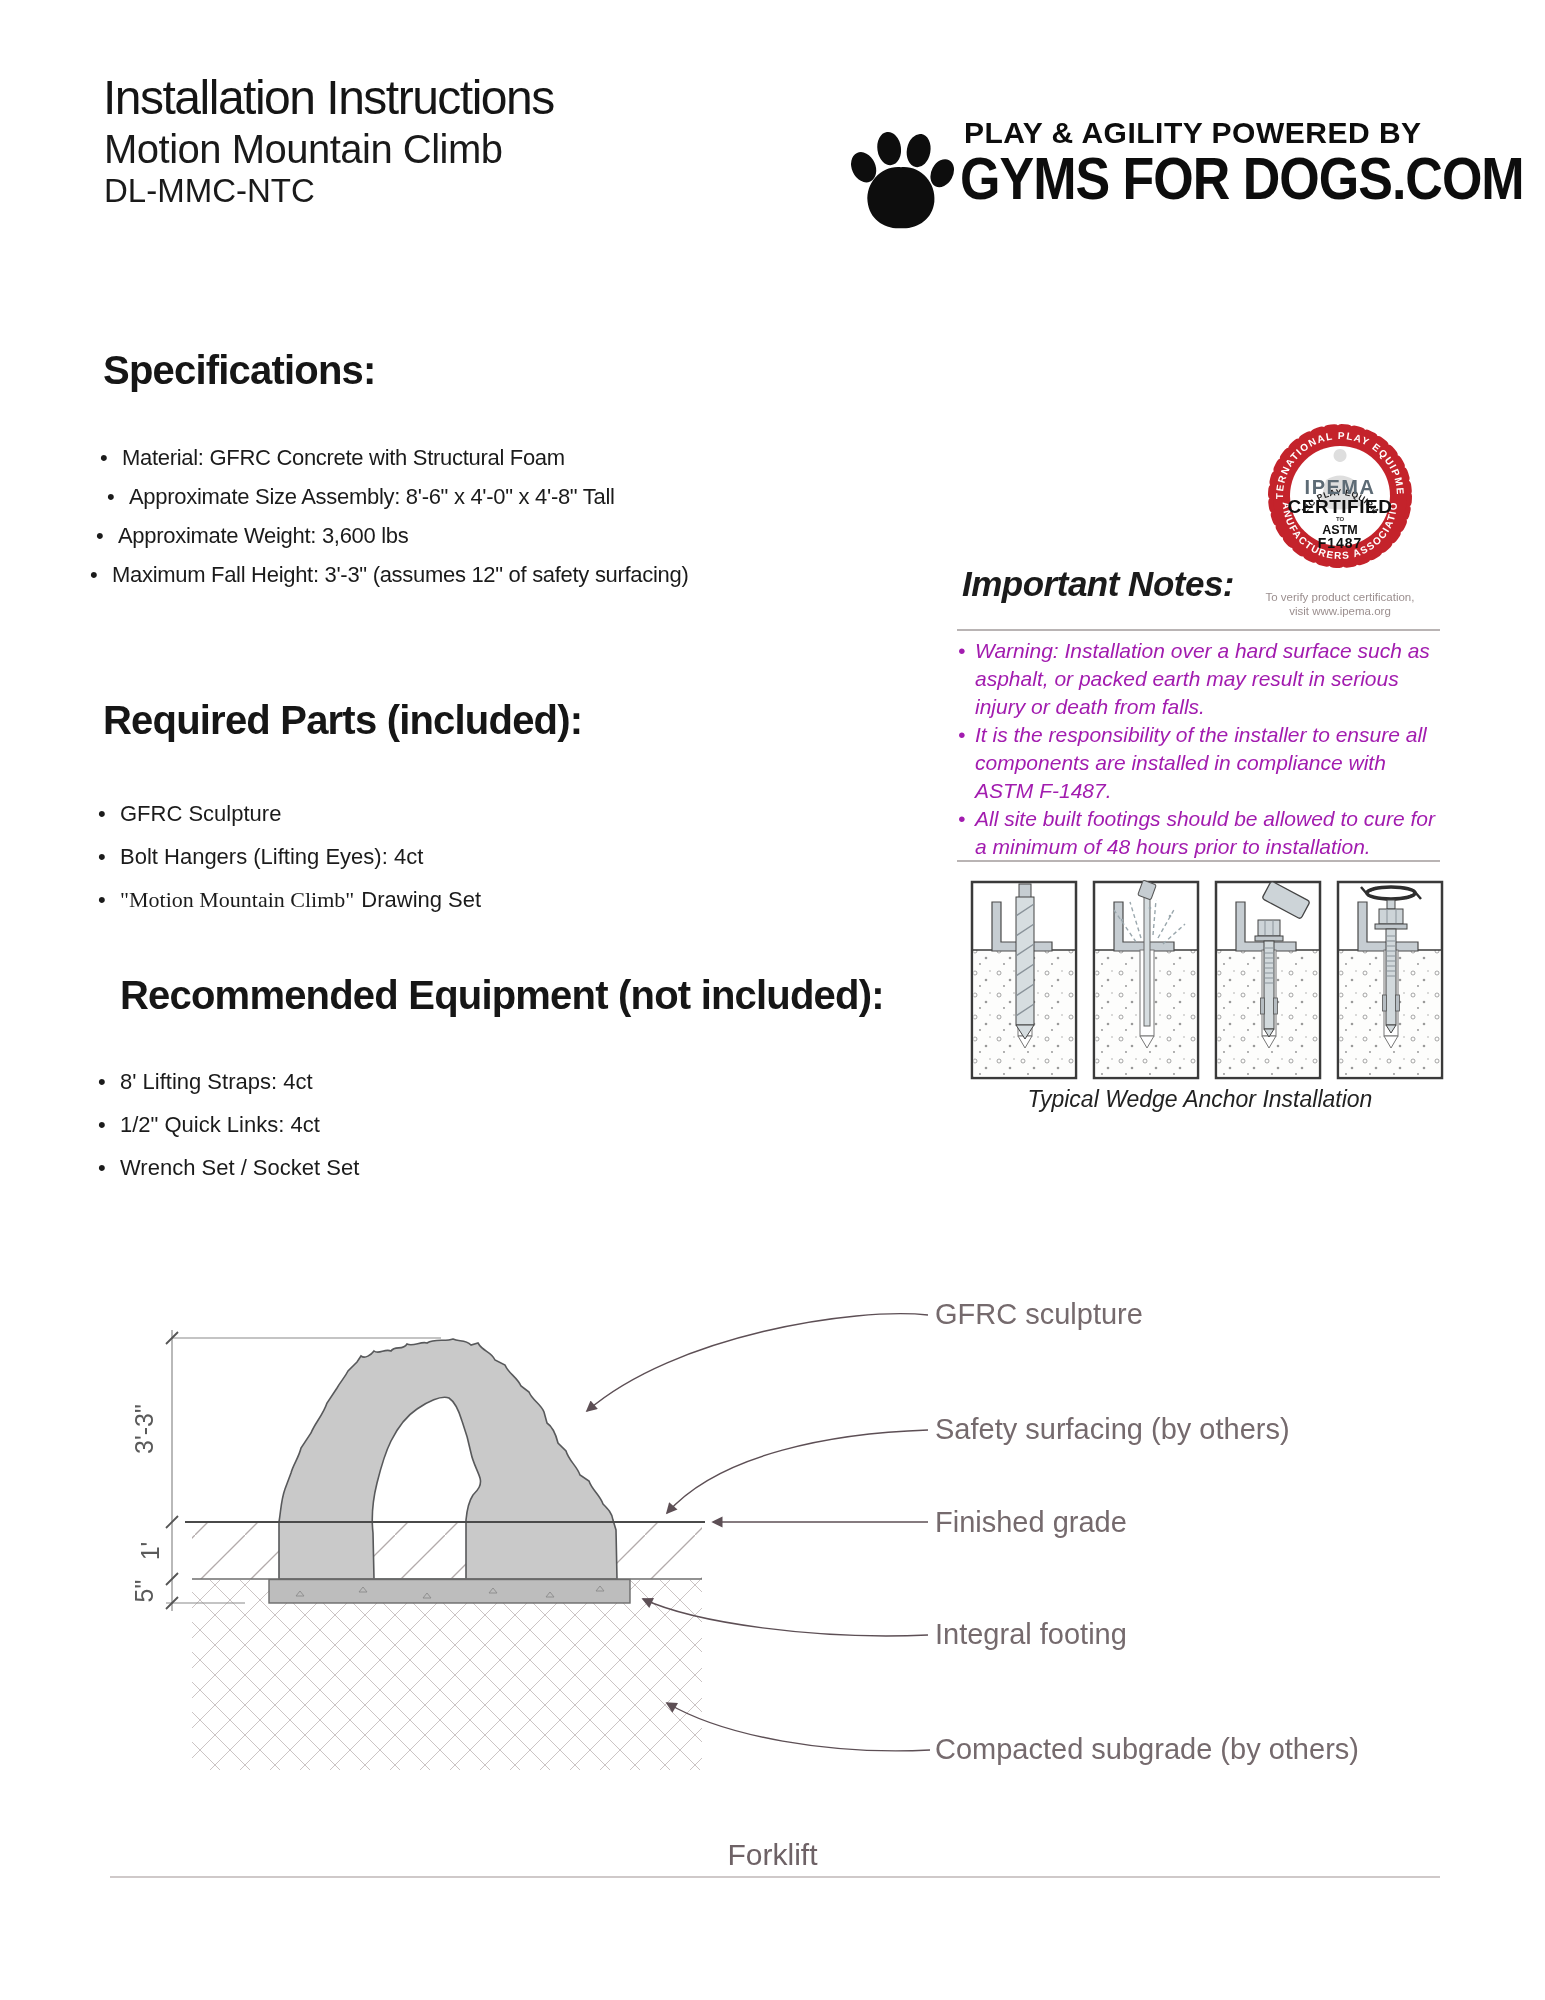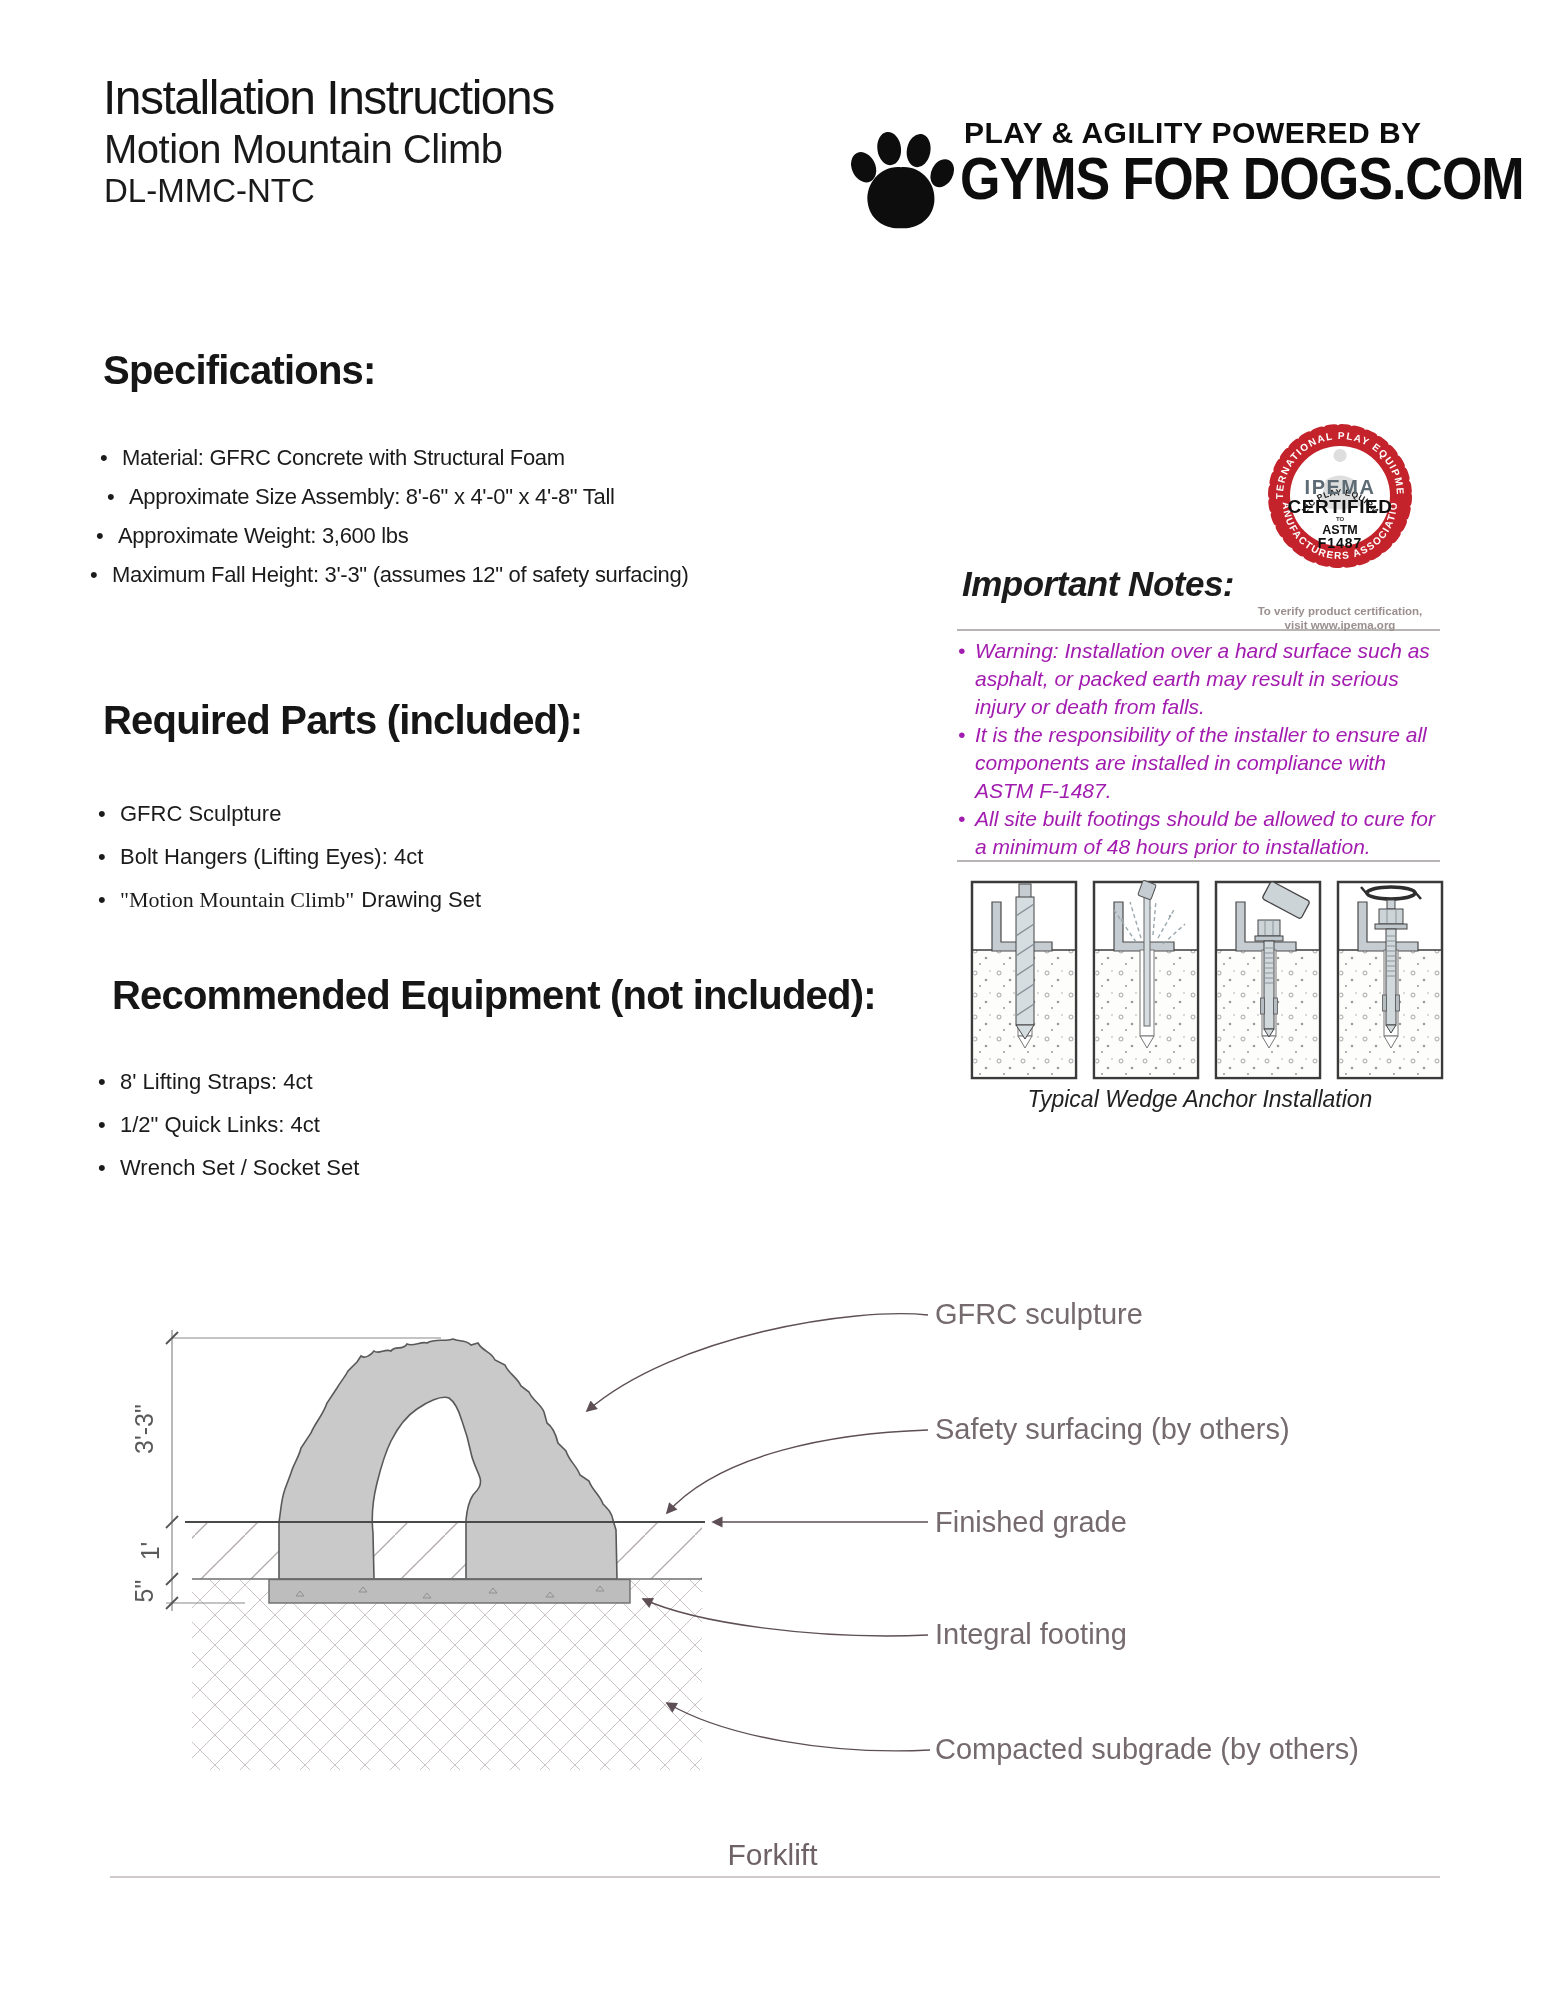--- a/index.html
+++ b/index.html
@@ -16,21 +16,21 @@
   .logo{left:840px;top:112px;width:605px;height:125px;}
   .logo .paw{position:absolute;left:0;top:14px;}
   .logo .tag{position:absolute;left:124px;top:4px;font-size:30px;font-weight:700;letter-spacing:0.5px;color:#0d0d0d;white-space:nowrap;}
   .logo .brand{position:absolute;left:120px;top:32px;font-size:52px;font-weight:800;letter-spacing:-1px;
                transform:scaleY(1.14);transform-origin:top left;color:#0d0d0d;white-space:nowrap;}
 
   
   .head{font-weight:700;font-size:40px;letter-spacing:-0.8px;color:#161616;white-space:nowrap;}
   .h-spec{left:103px;top:348px;}
   .h-req{left:103px;top:698px;}
-  .h-rec{left:112px;top:973px;}
+  .h-rec{left:120px;top:973px;}
 
   
   ul.blist{list-style:none;margin:0;padding:0;font-size:22px;color:#1b1b1b;}
   ul.blist li{position:relative;padding-left:22px;white-space:nowrap;}
   ul.blist li::before{content:"\2022";position:absolute;left:0;}
   .l-spec{left:90px;top:438px;line-height:39px;letter-spacing:-0.3px;}
   .l-spec li:nth-child(1){margin-left:10px;}
   .l-spec li:nth-child(2){margin-left:17px;}
   .l-spec li:nth-child(3){margin-left:6px;}
   .l-spec li:nth-child(4){margin-left:0px;}
@@ -44,21 +44,21 @@
   .rule{height:2px;background:#b9b4b4;}
   .r1{left:957px;top:629px;width:483px;}
   .r2{left:957px;top:860px;width:483px;}
   ul.notes{left:958px;top:637px;width:486px;list-style:none;margin:0;padding:0;
            font-size:21px;font-style:italic;font-weight:500;line-height:28px;color:#a21caf;}
   ul.notes li{position:relative;padding-left:17px;margin-bottom:0px;}
   ul.notes li::before{content:"\2022";position:absolute;left:0;}
 
   
   .badge{left:1250px;top:416px;width:180px;text-align:center;}
-  .badge .cap{margin-top:16px;font-size:11.5px;line-height:14px;color:#9b8f8f;font-weight:700;}
+  .badge .cap{margin-top:2px;font-size:11.5px;line-height:14px;color:#9b8f8f;font-weight:400;}
 
   
   .panels{left:970px;top:880px;display:flex;gap:14px;}
   .acap{left:955px;top:1086px;width:490px;text-align:center;font-style:italic;font-weight:500;font-size:23px;color:#222;}
 
   
   .secsvg{left:95px;top:1285px;}
   .secsvg text{font-family:"Liberation Sans",sans-serif;}
   .sec-title{left:100px;top:1838px;width:1345px;text-align:center;font-size:30px;color:#6e6266;}
   .r3{left:110px;top:1876px;width:1330px;height:2px;background:#cfc9c9;}

